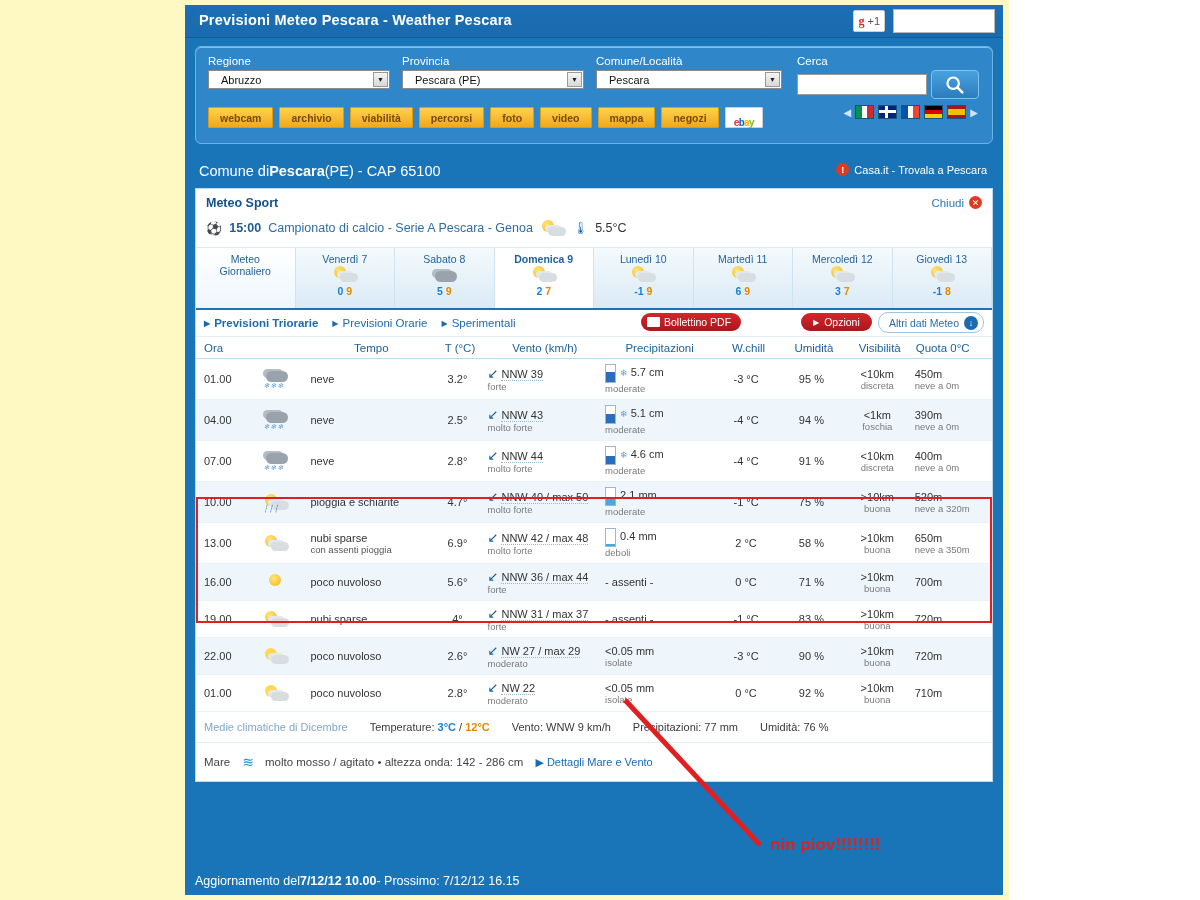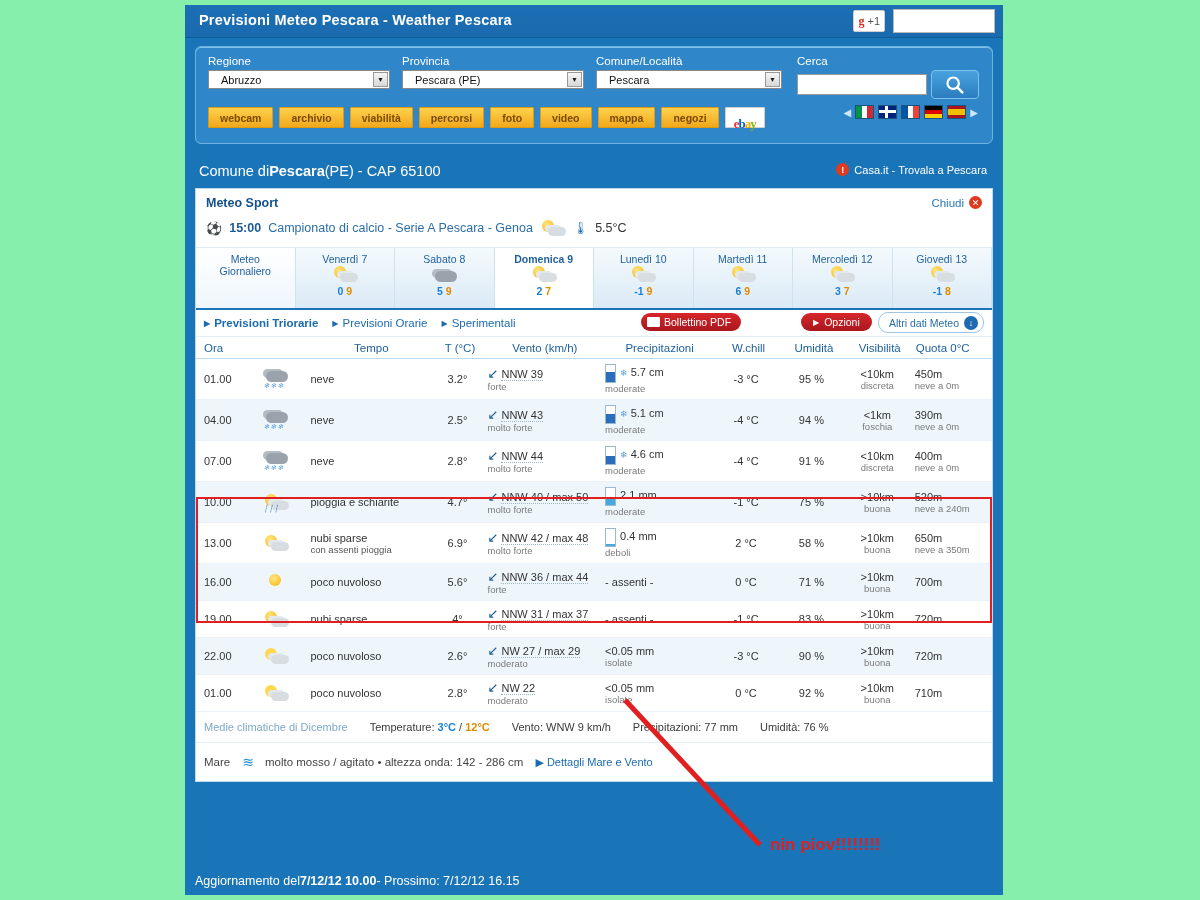--- a/index.html
+++ b/index.html
@@ -1,17 +1,17 @@
 <!DOCTYPE html>
 <html><head>
 <meta charset="utf-8">
 <style>
   html,body{margin:0;padding:0;background:#ffffff;}
   body{width:1200px;height:900px;font-family:"Liberation Sans",sans-serif;overflow:hidden;}
-  .page{position:relative;width:1200px;height:900px;background:#86efac;}
+  .page{position:relative;width:1009px;height:900px;background:#fef9c3;}
 
   
   .app{position:absolute;left:185px;top:5px;width:818px;height:890px;background:#1a74b8;}
 
   
   .titlebar{position:relative;height:32px;background:linear-gradient(#1c6fb5,#1a6aae);border-bottom:1px solid #0f5c99;}
   .titlebar .title{position:absolute;left:14px;top:7px;color:#ffffff;font-size:14.5px;font-weight:bold;letter-spacing:.2px;}
   .gplus{position:absolute;right:118px;top:5px;height:20px;display:flex;align-items:center;background:#ffffff;border:1px solid #cfcfcf;border-radius:2px;padding:0 4px;}
   .gplus .gp-g{color:#d93025;font-weight:bold;font-size:12px;font-family:"Liberation Serif",serif;}
   .gplus .gp-n{color:#555;font-size:11px;margin-left:3px;}
@@ -30,21 +30,21 @@
   .cerca-wrap{display:flex;align-items:center;background:#2f86c8;}
   .cerca-input{width:130px;height:21px;background:#fff;border:1px solid #9a9a9a;box-sizing:border-box;}
   .mag{width:46px;height:27px;margin-left:4px;border-radius:4px;background:linear-gradient(#49a3de,#2a7cbe);
        border:1px solid #7cc2ea;display:flex;align-items:center;justify-content:center;}
 
   
   .pills{position:absolute;left:12px;top:60px;display:flex;align-items:center;gap:6px;}
   .pill{height:19px;padding:0 11px;border-radius:1px;background:linear-gradient(#ffd24d,#f0a81c);
         border:1px solid #e09a10;color:#7a4a00;font-size:10.5px;display:flex;align-items:center;font-weight:bold;}
   .pill.ebay{background:#ffffff;border:1px solid #cfcfcf;padding:0 8px;}
-  .ebay-txt{font-size:13px;font-weight:bold;font-family:Liberation Serif, serif;letter-spacing:-1px;margin-top:12px;}
+  .ebay-txt{font-size:10px;font-weight:bold;font-family:Liberation Mono, monospace;letter-spacing:-1px;margin-top:12px;}
   .ebay-txt span:nth-child(1){color:#e53238;}
   .ebay-txt span:nth-child(2){color:#0064d2;}
   .ebay-txt span:nth-child(3){color:#f5af02;}
   .ebay-txt span:nth-child(4){color:#86b817;}
   .flags{position:absolute;right:14px;top:58px;display:flex;align-items:center;gap:4px;}
   .flag{width:17px;height:12px;border:1px solid #18527f;}
   .flag.it{background:linear-gradient(to right,#009246 33%,#fff 33%,#fff 66%,#ce2b37 66%);}
   .flag.uk{background:#00247d;position:relative;overflow:hidden;}
   .flag.uk:before{content:"";position:absolute;left:0;right:0;top:4px;height:3px;background:#fff;}
   .flag.uk:after{content:"";position:absolute;top:0;bottom:0;left:6px;width:3px;background:#fff;}
@@ -422,21 +422,21 @@
             <tr class="alt">
               <td class="c-ora">10.00</td>
               <td class="c-ico"><span class="wicon"><i class="sun"></i><i class="cloud"></i><i class="snowflakes" style="color:#2a6ebb;">┆┆┆</i></span></td>
               <td class="c-tempo"><span>pioggia e schiarite</span></td>
               <td class="c-t">4.7°</td>
               <td class="c-vento"><span class="arrow-wind">↙</span><span class="vento-main">NNW 40 / max 50</span><div class="sub2">molto forte</div></td>
               <td class="c-prec"><span class="precbar"><i style="height:35%;background:#49a8e0;"></i></span><span>2.1 mm</span><div class="sub2">moderate</div></td>
               <td class="c-wc">-1 °C</td>
               <td class="c-um">75 %</td>
               <td class="c-vis"><span>&gt;10km</span><div class="sub2">buona</div></td>
-              <td class="c-q"><span>520m</span><div class="sub2">neve a 240m</div></td>
+              <td class="c-q"><span>520m</span><div class="sub2">neve a 320m</div></td>
             </tr>
 
             <tr>
               <td class="c-ora">13.00</td>
               <td class="c-ico"><span class="wicon"><i class="sun"></i><i class="cloud"></i></span></td>
               <td class="c-tempo"><span>nubi sparse</span><div class="sub2" style="color:#555;">con assenti pioggia</div></td>
               <td class="c-t">6.9°</td>
               <td class="c-vento"><span class="arrow-wind">↙</span><span class="vento-main">NNW 42 / max 48</span><div class="sub2">molto forte</div></td>
               <td class="c-prec"><span class="precbar"><i style="height:12%;background:#49a8e0;"></i></span><span>0.4 mm</span><div class="sub2">deboli</div></td>
               <td class="c-wc">2 °C</td>

